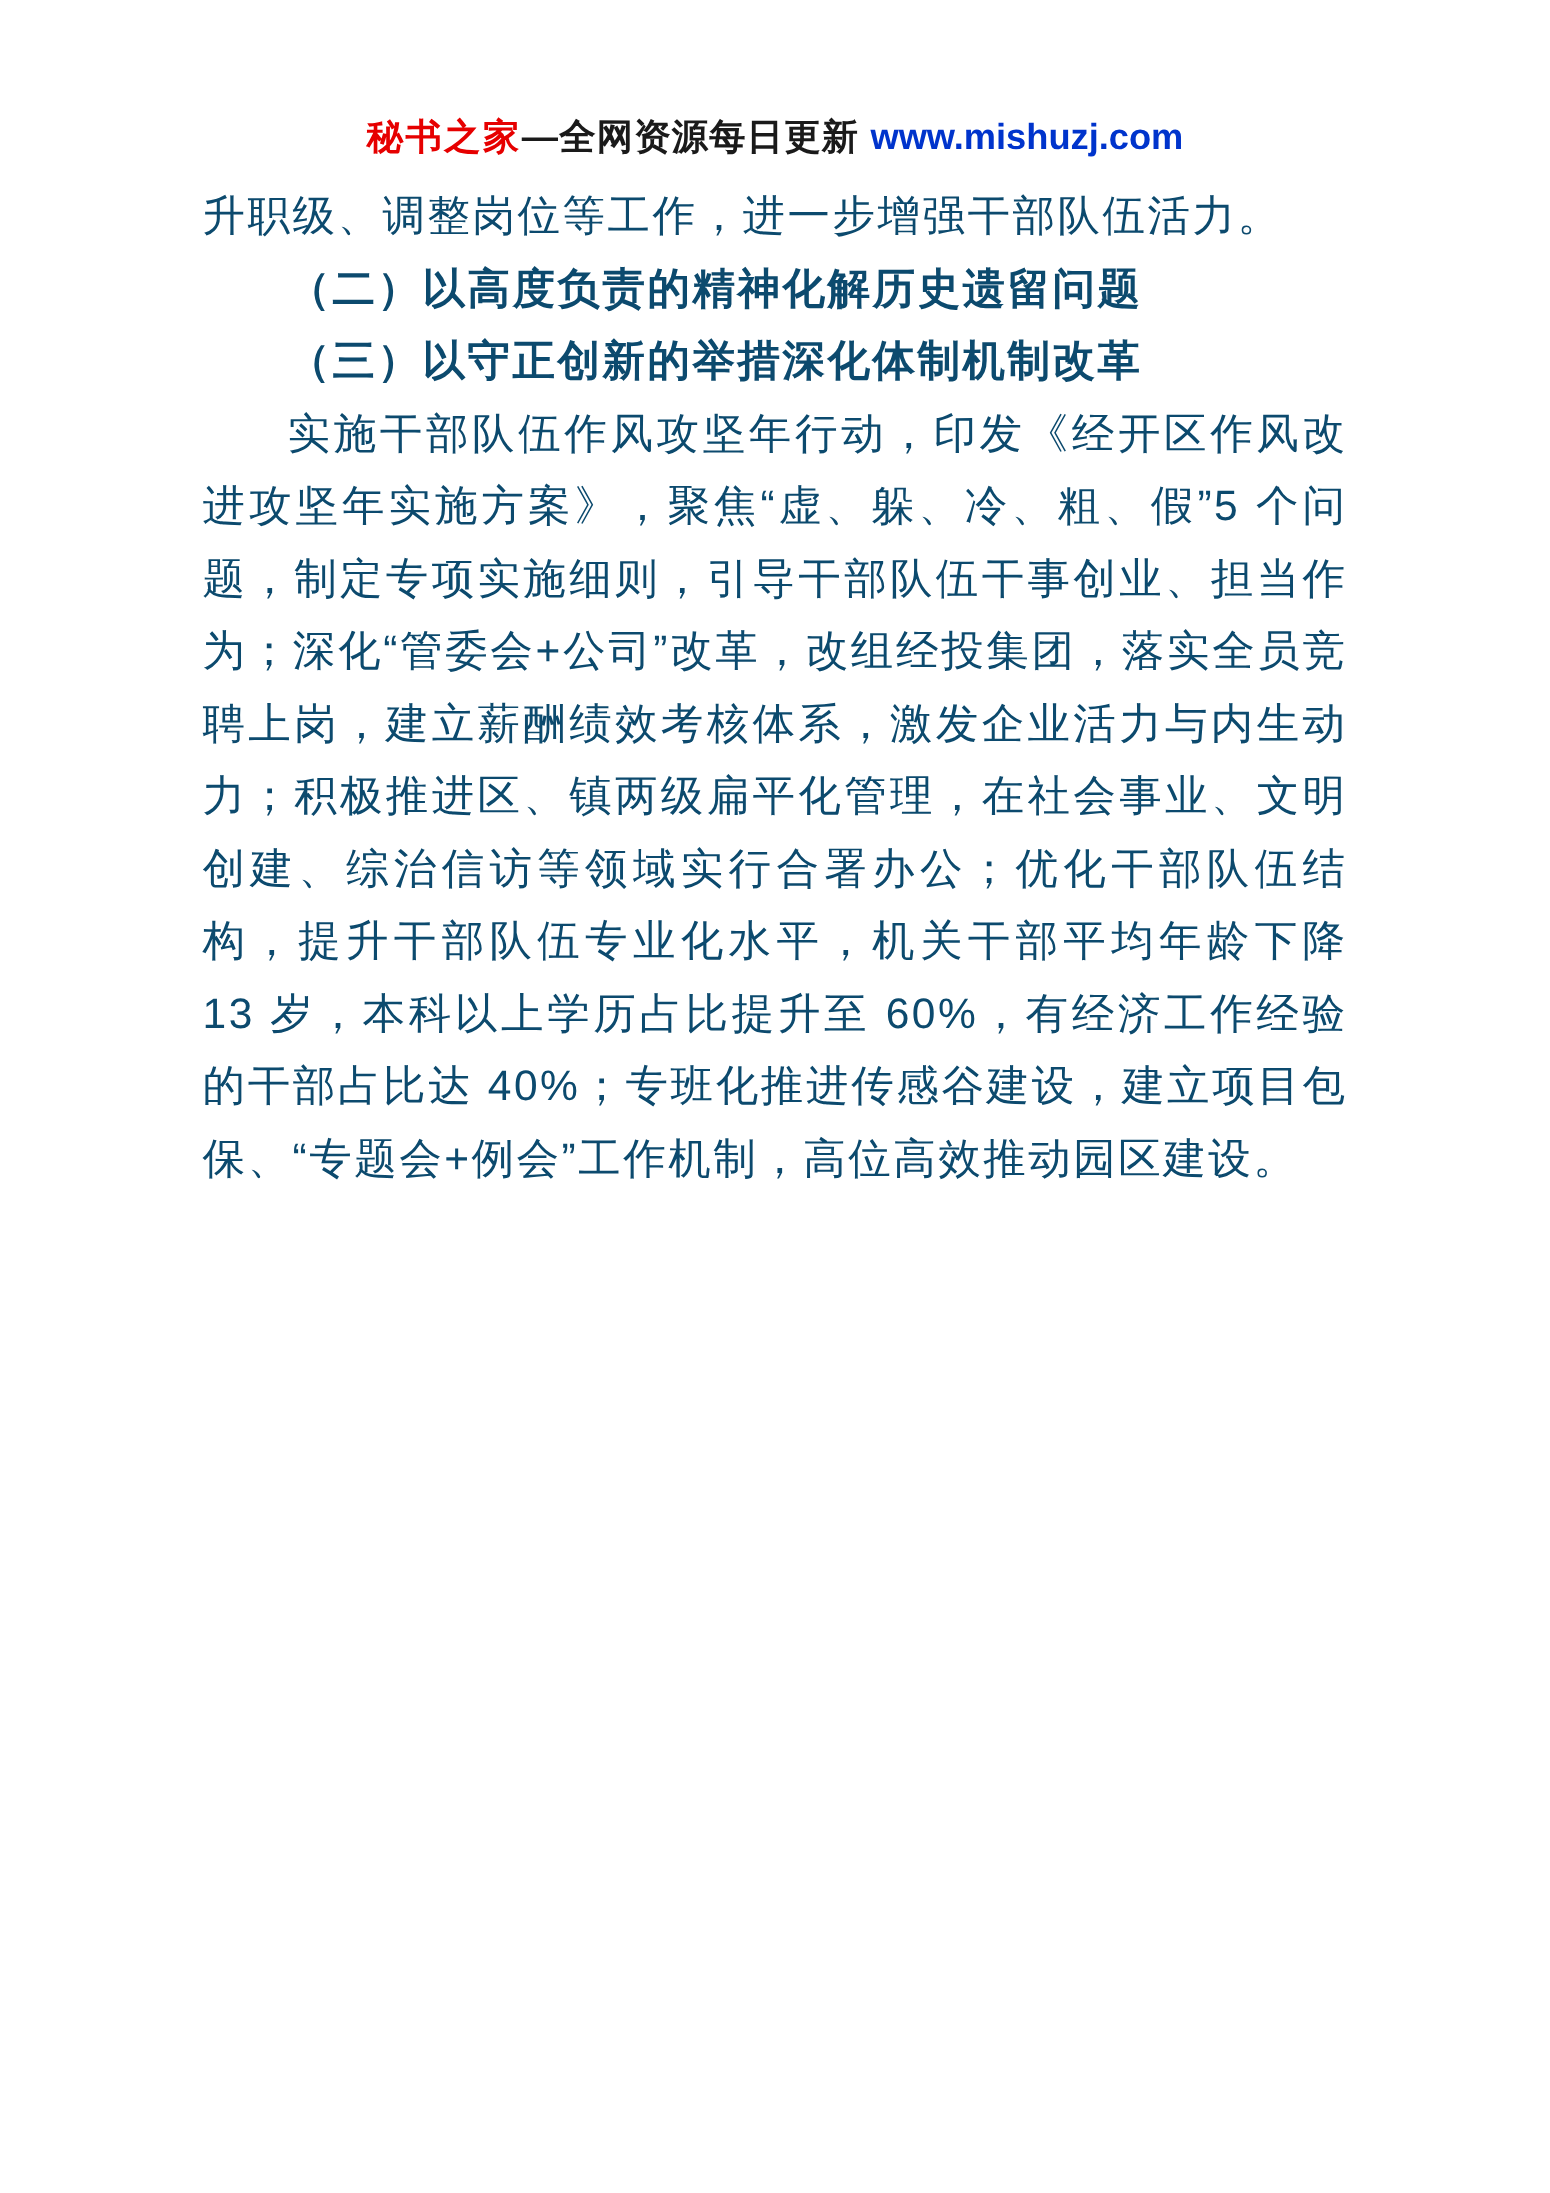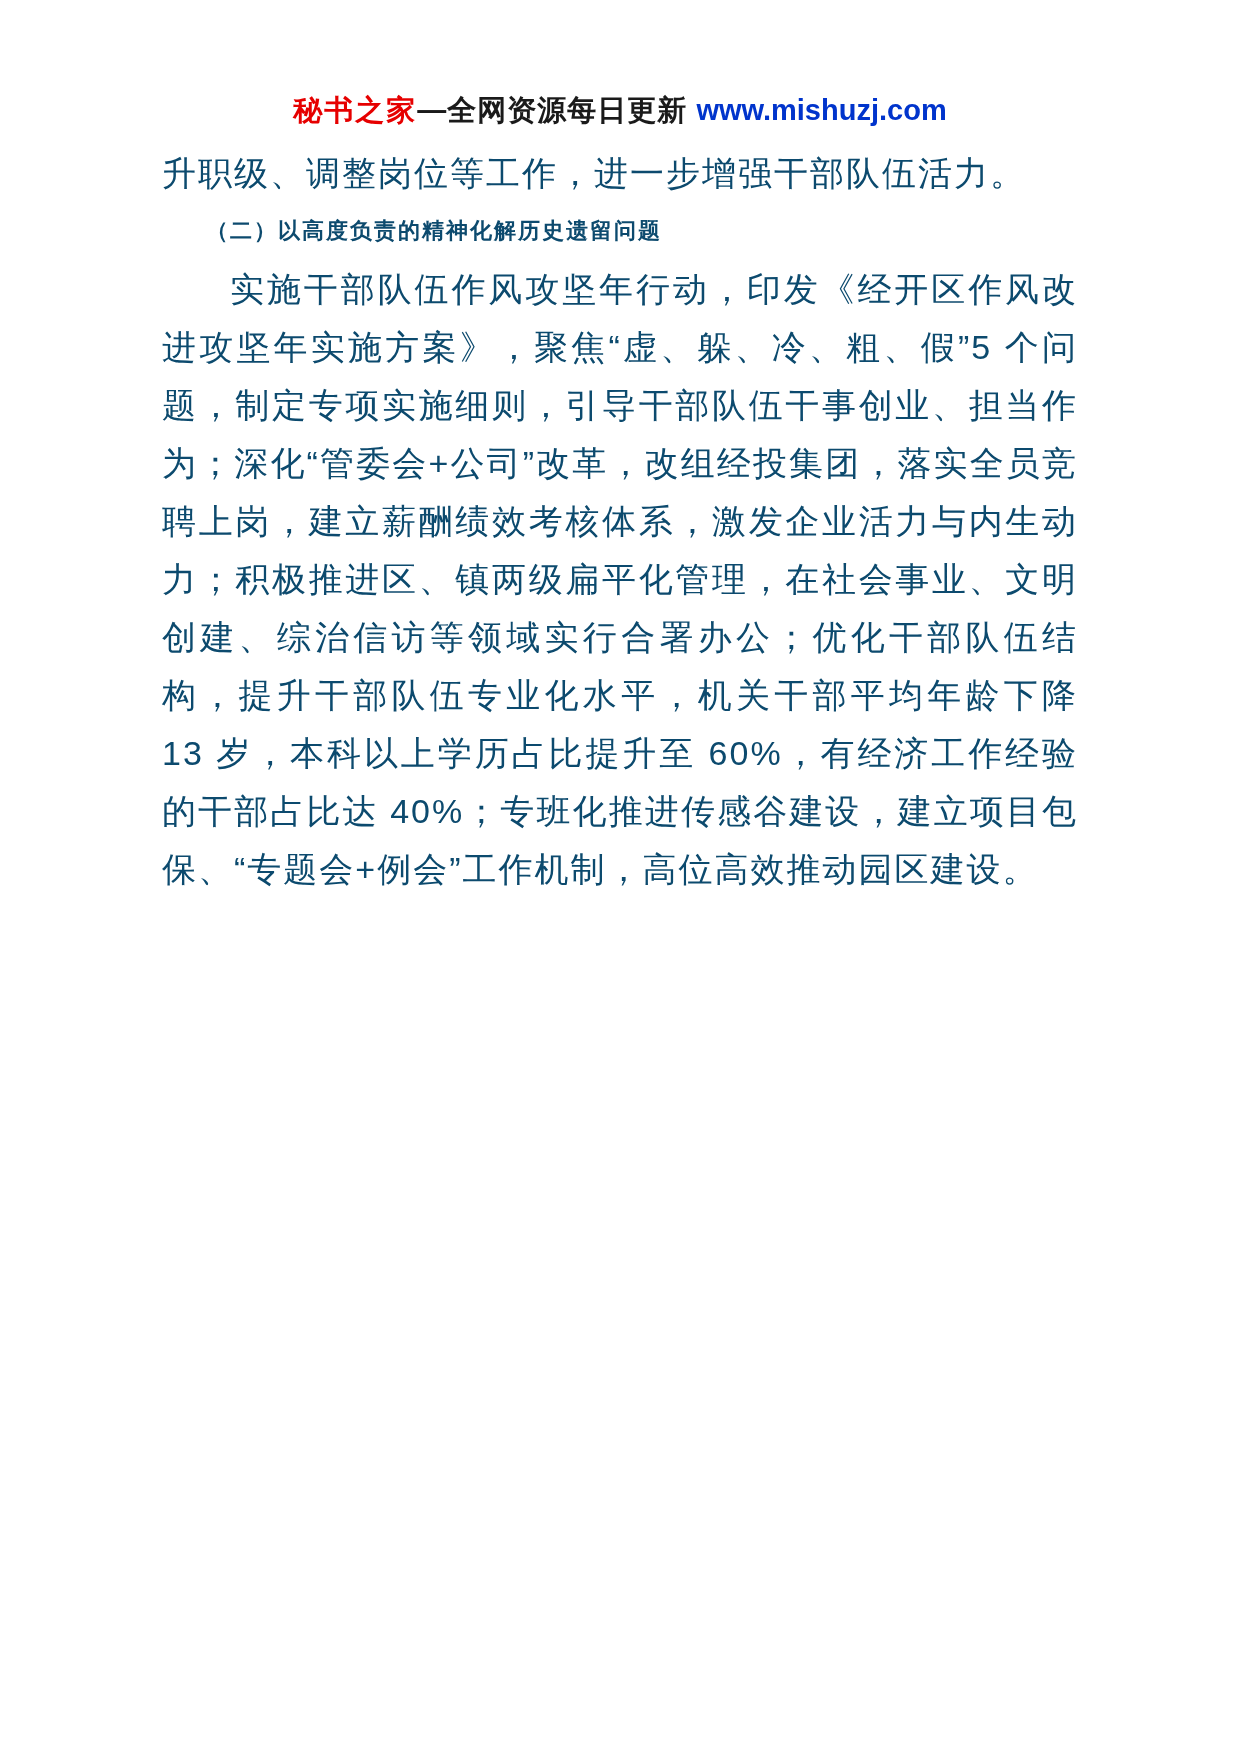--- a/index.html
+++ b/index.html
@@ -54,21 +54,21 @@
   .para {
     margin: 0;
     text-indent: 2em;
     font-weight: 400;
   }
   .para.continuation {
     text-indent: 0;
   }
   .heading {
     margin: 0;
-    font-size: 22px;
+    font-size: 34px;
     line-height: 58px;
     font-weight: 700;
     text-indent: 2em;
     text-align: left;
     letter-spacing: 2px;
   }
 </style>
 </head>
 <body>
 
@@ -78,18 +78,19 @@
     <span class="brand">秘书之家</span><span class="tagline">—全网资源每日更新 </span><a class="site-url">www.mishuzj.com</a>
   </div>
 
   <div class="doc-body">
 
     <p class="para continuation">升职级、调整岗位等工作，进一步增强干部队伍活力。</p>
 
     <h3 class="heading">（二）以高度负责的精神化解历史遗留问题</h3>
 
 
+    <h3 class="heading">（三）以守正创新的举措深化体制机制改革</h3>
 
     <p class="para">实施干部队伍作风攻坚年行动，印发《经开区作风改进攻坚年实施方案》，聚焦“虚、躲、冷、粗、假”5 个问题，制定专项实施细则，引导干部队伍干事创业、担当作为；深化“管委会+公司”改革，改组经投集团，落实全员竞聘上岗，建立薪酬绩效考核体系，激发企业活力与内生动力；积极推进区、镇两级扁平化管理，在社会事业、文明创建、综治信访等领域实行合署办公；优化干部队伍结构，提升干部队伍专业化水平，机关干部平均年龄下降 13 岁，本科以上学历占比提升至 60%，有经济工作经验的干部占比达 40%；专班化推进传感谷建设，建立项目包保、“专题会+例会”工作机制，高位高效推动园区建设。</p>
 
   </div>
 
 </div>
 
 </body></html>

